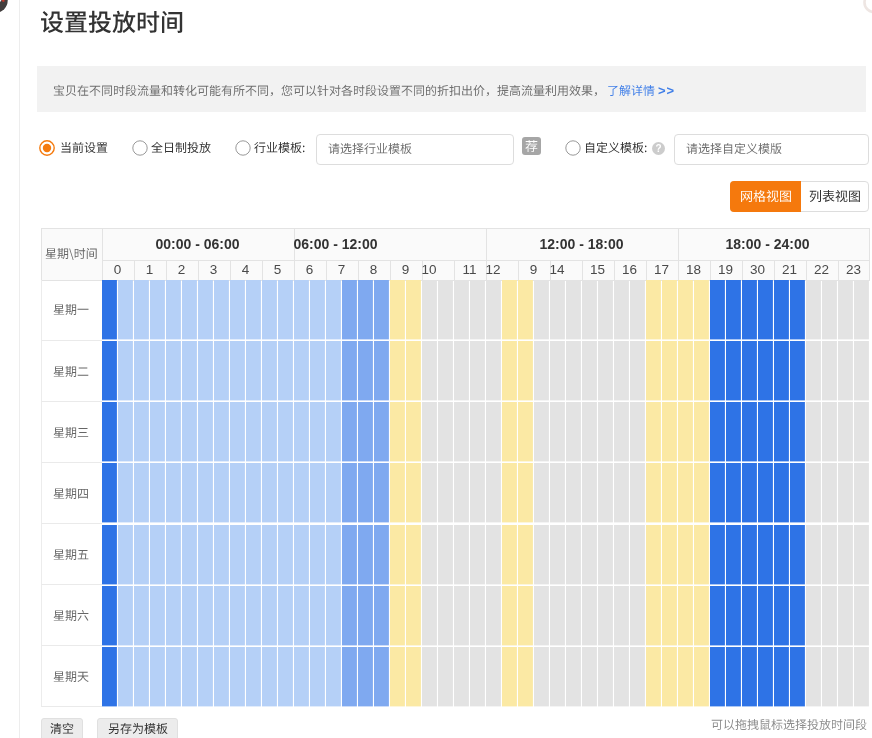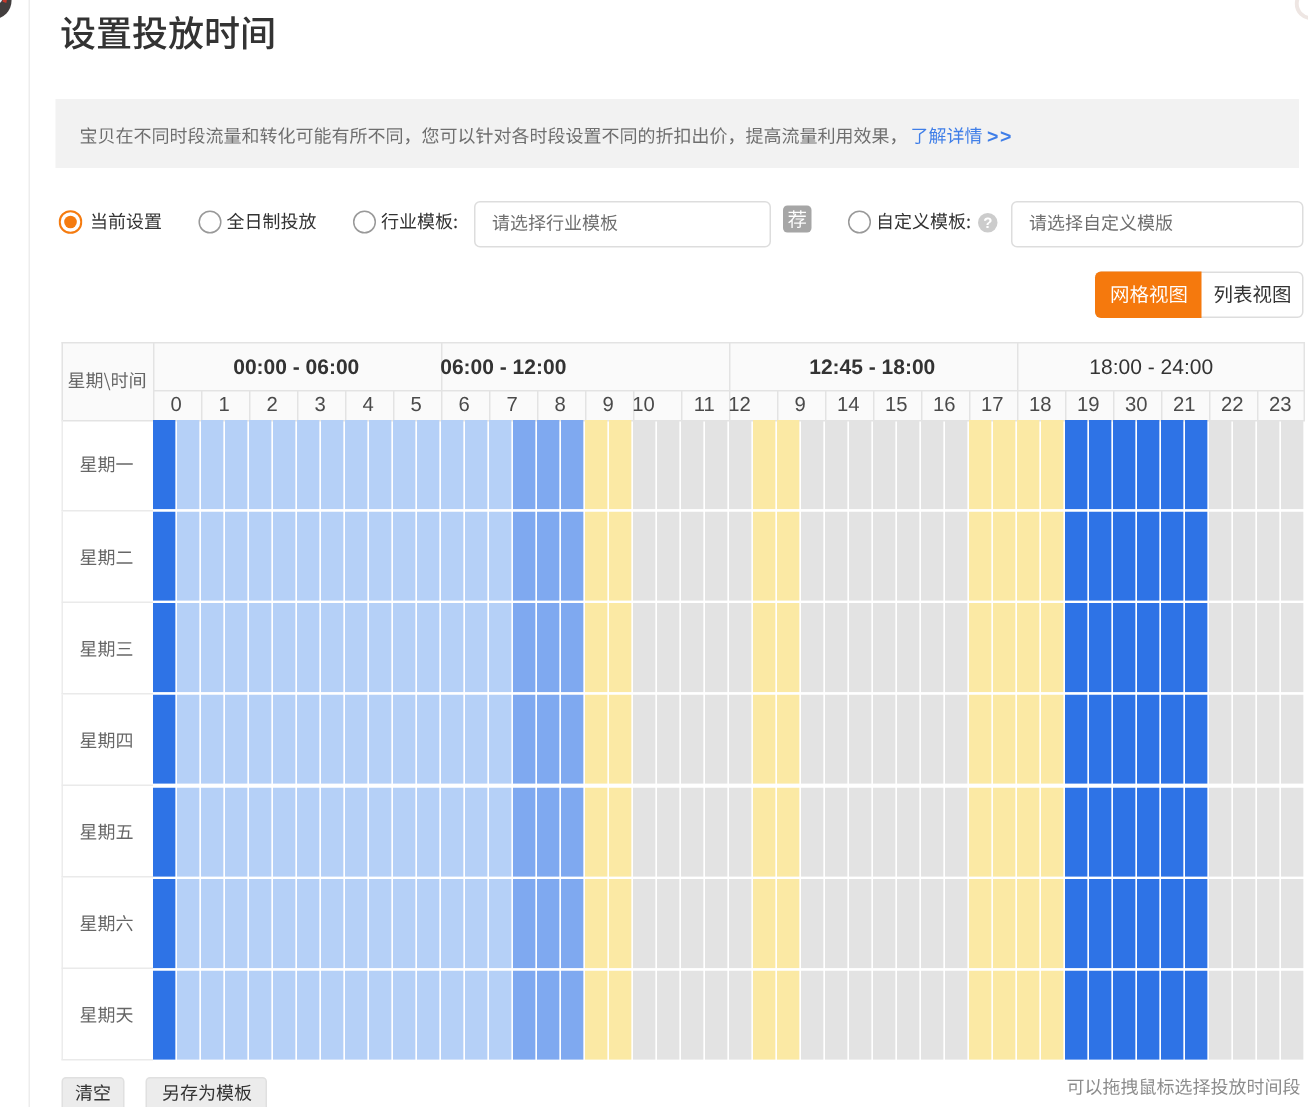--- a/index.html
+++ b/index.html
@@ -72,23 +72,23 @@
   </svg>
 <div class="ab" style="left:40.5px;top:227.5px;width:829.0px;height:52px;background:#fafafa;border-top:1px solid #e3e3e3;border-left:1px solid #e3e3e3;border-right:1px solid #e3e3e3;box-sizing:border-box"></div>
 <svg style="position:absolute;left:45.0px;top:246.2px;overflow:visible" width="53" height="16">
     <path d="M2.9 -7.1H9.1V-6.0H2.9ZM2.9 -8.9H9.1V-7.8H2.9ZM2.0 -9.6V-5.3H10.0V-9.6ZM2.8 -5.3C2.3 -4.3 1.5 -3.2 0.6 -2.5C0.8 -2.4 1.2 -2.1 1.4 -2.0C1.8 -2.3 2.2 -2.8 2.6 -3.3H5.5V-2.2H2.2V-1.5H5.5V-0.1H0.8V0.6H11.2V-0.1H6.5V-1.5H10.0V-2.2H6.5V-3.3H10.5V-4.1H6.5V-5.1H5.5V-4.1H3.1C3.3 -4.4 3.5 -4.7 3.7 -5.1Z M14.1 -1.7C13.8 -0.9 13.1 -0.1 12.5 0.4C12.7 0.6 13.0 0.8 13.2 1.0C13.9 0.4 14.6 -0.6 15.0 -1.5ZM15.9 -1.3C16.3 -0.8 16.9 0.0 17.1 0.5L17.8 0.1C17.6 -0.4 17.0 -1.2 16.5 -1.7ZM22.3 -8.7V-6.7H19.8V-8.7ZM19.0 -9.5V-5.1C19.0 -3.4 18.9 -1.1 17.9 0.5C18.1 0.6 18.4 0.9 18.6 1.0C19.3 -0.1 19.6 -1.7 19.7 -3.1H22.3V-0.2C22.3 -0.0 22.2 0.0 22.0 0.0C21.8 0.1 21.2 0.1 20.6 0.0C20.7 0.3 20.8 0.7 20.9 0.9C21.8 0.9 22.3 0.9 22.7 0.7C23.0 0.6 23.1 0.3 23.1 -0.2V-9.5ZM22.3 -5.9V-3.9H19.8C19.8 -4.4 19.8 -4.8 19.8 -5.1V-5.9ZM16.6 -9.9V-8.5H14.5V-9.9H13.6V-8.5H12.6V-7.7H13.6V-2.8H12.5V-2.0H18.4V-2.8H17.5V-7.7H18.4V-8.5H17.5V-9.9ZM14.5 -7.7H16.6V-6.6H14.5ZM14.5 -5.9H16.6V-4.7H14.5ZM14.5 -4.0H16.6V-2.8H14.5Z M27.8 2.1H28.6L25.0 -9.5H24.2Z M34.4 -5.4C35.0 -4.5 35.8 -3.2 36.2 -2.5L37.0 -3.0C36.6 -3.7 35.8 -4.9 35.1 -5.8ZM32.6 -4.8V-2.1H30.5V-4.8ZM32.6 -5.6H30.5V-8.3H32.6ZM29.7 -9.1V-0.3H30.5V-1.3H33.4V-9.1ZM37.9 -10.0V-7.7H34.0V-6.8H37.9V-0.4C37.9 -0.2 37.8 -0.1 37.5 -0.1C37.3 -0.0 36.4 -0.0 35.4 -0.1C35.6 0.2 35.7 0.6 35.8 0.8C37.0 0.8 37.8 0.8 38.2 0.7C38.6 0.5 38.8 0.3 38.8 -0.4V-6.8H40.2V-7.7H38.8V-10.0Z M41.8 -7.4V1.0H42.7V-7.4ZM42.0 -9.5C42.5 -9.0 43.2 -8.2 43.4 -7.7L44.2 -8.2C43.9 -8.7 43.2 -9.4 42.7 -9.9ZM45.3 -3.5H48.1V-1.9H45.3ZM45.3 -5.9H48.1V-4.3H45.3ZM44.4 -6.6V-1.2H49.0V-6.6ZM44.9 -9.4V-8.6H50.7V-0.1C50.7 0.0 50.7 0.1 50.5 0.1C50.4 0.1 49.9 0.1 49.4 0.1C49.5 0.3 49.6 0.7 49.7 0.9C50.4 0.9 50.9 0.9 51.2 0.8C51.6 0.6 51.7 0.4 51.7 -0.1V-9.4Z" fill="#666" transform="translate(0,12.0)"></path>
   </svg>
 <div class="ab" style="left:101.5px;top:227.5px;width:1px;height:52px;background:#e3e3e3"></div>
 <div class="ab" style="left:101.5px;top:227.5px;width:192px;height:32px;line-height:33px;text-align:center;font-size:14px;font-weight:bold;color:#333">00:00 - 06:00</div>
 <div class="ab" style="left:293.5px;top:227.5px;width:1px;height:32px;background:#e3e3e3"></div>
 <div class="ab" style="left:293.5px;top:227.5px;width:192px;height:32px;line-height:33px;text-align:left;font-size:14px;font-weight:bold;color:#333">06:00 - 12:00</div>
 <div class="ab" style="left:485.5px;top:227.5px;width:1px;height:32px;background:#e3e3e3"></div>
-<div class="ab" style="left:485.5px;top:227.5px;width:192px;height:32px;line-height:33px;text-align:center;font-size:14px;font-weight:bold;color:#333">12:45 - 18:00</div>
+<div class="ab" style="left:485.5px;top:227.5px;width:192px;height:32px;line-height:33px;text-align:center;font-size:14px;font-weight:bold;color:#333">12:00 - 18:00</div>
 <div class="ab" style="left:677.5px;top:227.5px;width:1px;height:32px;background:#e3e3e3"></div>
-<div class="ab" style="left:677.5px;top:227.5px;width:180px;height:32px;line-height:33px;text-align:center;font-size:14px;font-weight:normal;color:#333">18:00 - 24:00</div>
+<div class="ab" style="left:677.5px;top:227.5px;width:180px;height:32px;line-height:33px;text-align:center;font-size:14px;font-weight:bold;color:#333">18:00 - 24:00</div>
 <div class="ab" style="left:101.5px;top:259.5px;width:768.0px;height:1px;background:#e3e3e3"></div>
 <div class="ab" style="left:101.5px;top:260.0px;width:32px;height:19px;line-height:19px;text-align:center;font-size:13.5px;color:#4a4a4a">0</div>
 <div class="ab" style="left:133.5px;top:259.5px;width:1px;height:20px;background:#e3e3e3"></div>
 <div class="ab" style="left:133.5px;top:260.0px;width:32px;height:19px;line-height:19px;text-align:center;font-size:13.5px;color:#4a4a4a">1</div>
 <div class="ab" style="left:165.5px;top:259.5px;width:1px;height:20px;background:#e3e3e3"></div>
 <div class="ab" style="left:165.5px;top:260.0px;width:32px;height:19px;line-height:19px;text-align:center;font-size:13.5px;color:#4a4a4a">2</div>
 <div class="ab" style="left:197.5px;top:259.5px;width:1px;height:20px;background:#e3e3e3"></div>
 <div class="ab" style="left:197.5px;top:260.0px;width:32px;height:19px;line-height:19px;text-align:center;font-size:13.5px;color:#4a4a4a">3</div>
 <div class="ab" style="left:229.5px;top:259.5px;width:1px;height:20px;background:#e3e3e3"></div>
 <div class="ab" style="left:229.5px;top:260.0px;width:32px;height:19px;line-height:19px;text-align:center;font-size:13.5px;color:#4a4a4a">4</div>
@@ -104,21 +104,21 @@
 <div class="ab" style="left:389.5px;top:260.0px;width:32px;height:19px;line-height:19px;text-align:center;font-size:13.5px;color:#4a4a4a">9</div>
 <div class="ab" style="left:421.5px;top:259.5px;width:1px;height:20px;background:#e3e3e3"></div>
 <div class="ab" style="left:421.5px;top:260.0px;width:32px;height:19px;line-height:19px;text-align:left;font-size:13.5px;color:#4a4a4a">10</div>
 <div class="ab" style="left:453.5px;top:259.5px;width:1px;height:20px;background:#e3e3e3"></div>
 <div class="ab" style="left:453.5px;top:260.0px;width:32px;height:19px;line-height:19px;text-align:center;font-size:13.5px;color:#4a4a4a">11</div>
 <div class="ab" style="left:485.5px;top:259.5px;width:1px;height:20px;background:#e3e3e3"></div>
 <div class="ab" style="left:485.5px;top:260.0px;width:32px;height:19px;line-height:19px;text-align:left;font-size:13.5px;color:#4a4a4a">12</div>
 <div class="ab" style="left:517.5px;top:259.5px;width:1px;height:20px;background:#e3e3e3"></div>
 <div class="ab" style="left:517.5px;top:260.0px;width:32px;height:19px;line-height:19px;text-align:center;font-size:13.5px;color:#4a4a4a">9</div>
 <div class="ab" style="left:549.5px;top:259.5px;width:1px;height:20px;background:#e3e3e3"></div>
-<div class="ab" style="left:549.5px;top:260.0px;width:32px;height:19px;line-height:19px;text-align:center;font-size:13.5px;color:#4a4a4a">14</div>
+<div class="ab" style="left:549.5px;top:260.0px;width:32px;height:19px;line-height:19px;font-size:13.5px;color:#4a4a4a">14</div>
 <div class="ab" style="left:581.5px;top:259.5px;width:1px;height:20px;background:#e3e3e3"></div>
 <div class="ab" style="left:581.5px;top:260.0px;width:32px;height:19px;line-height:19px;text-align:center;font-size:13.5px;color:#4a4a4a">15</div>
 <div class="ab" style="left:613.5px;top:259.5px;width:1px;height:20px;background:#e3e3e3"></div>
 <div class="ab" style="left:613.5px;top:260.0px;width:32px;height:19px;line-height:19px;text-align:center;font-size:13.5px;color:#4a4a4a">16</div>
 <div class="ab" style="left:645.5px;top:259.5px;width:1px;height:20px;background:#e3e3e3"></div>
 <div class="ab" style="left:645.5px;top:260.0px;width:32px;height:19px;line-height:19px;text-align:center;font-size:13.5px;color:#4a4a4a">17</div>
 <div class="ab" style="left:677.5px;top:259.5px;width:1px;height:20px;background:#e3e3e3"></div>
 <div class="ab" style="left:677.5px;top:260.0px;width:32px;height:19px;line-height:19px;text-align:center;font-size:13.5px;color:#4a4a4a">18</div>
 <div class="ab" style="left:709.5px;top:259.5px;width:1px;height:20px;background:#e3e3e3"></div>
 <div class="ab" style="left:709.5px;top:260.0px;width:32px;height:19px;line-height:19px;text-align:center;font-size:13.5px;color:#4a4a4a">19</div>

